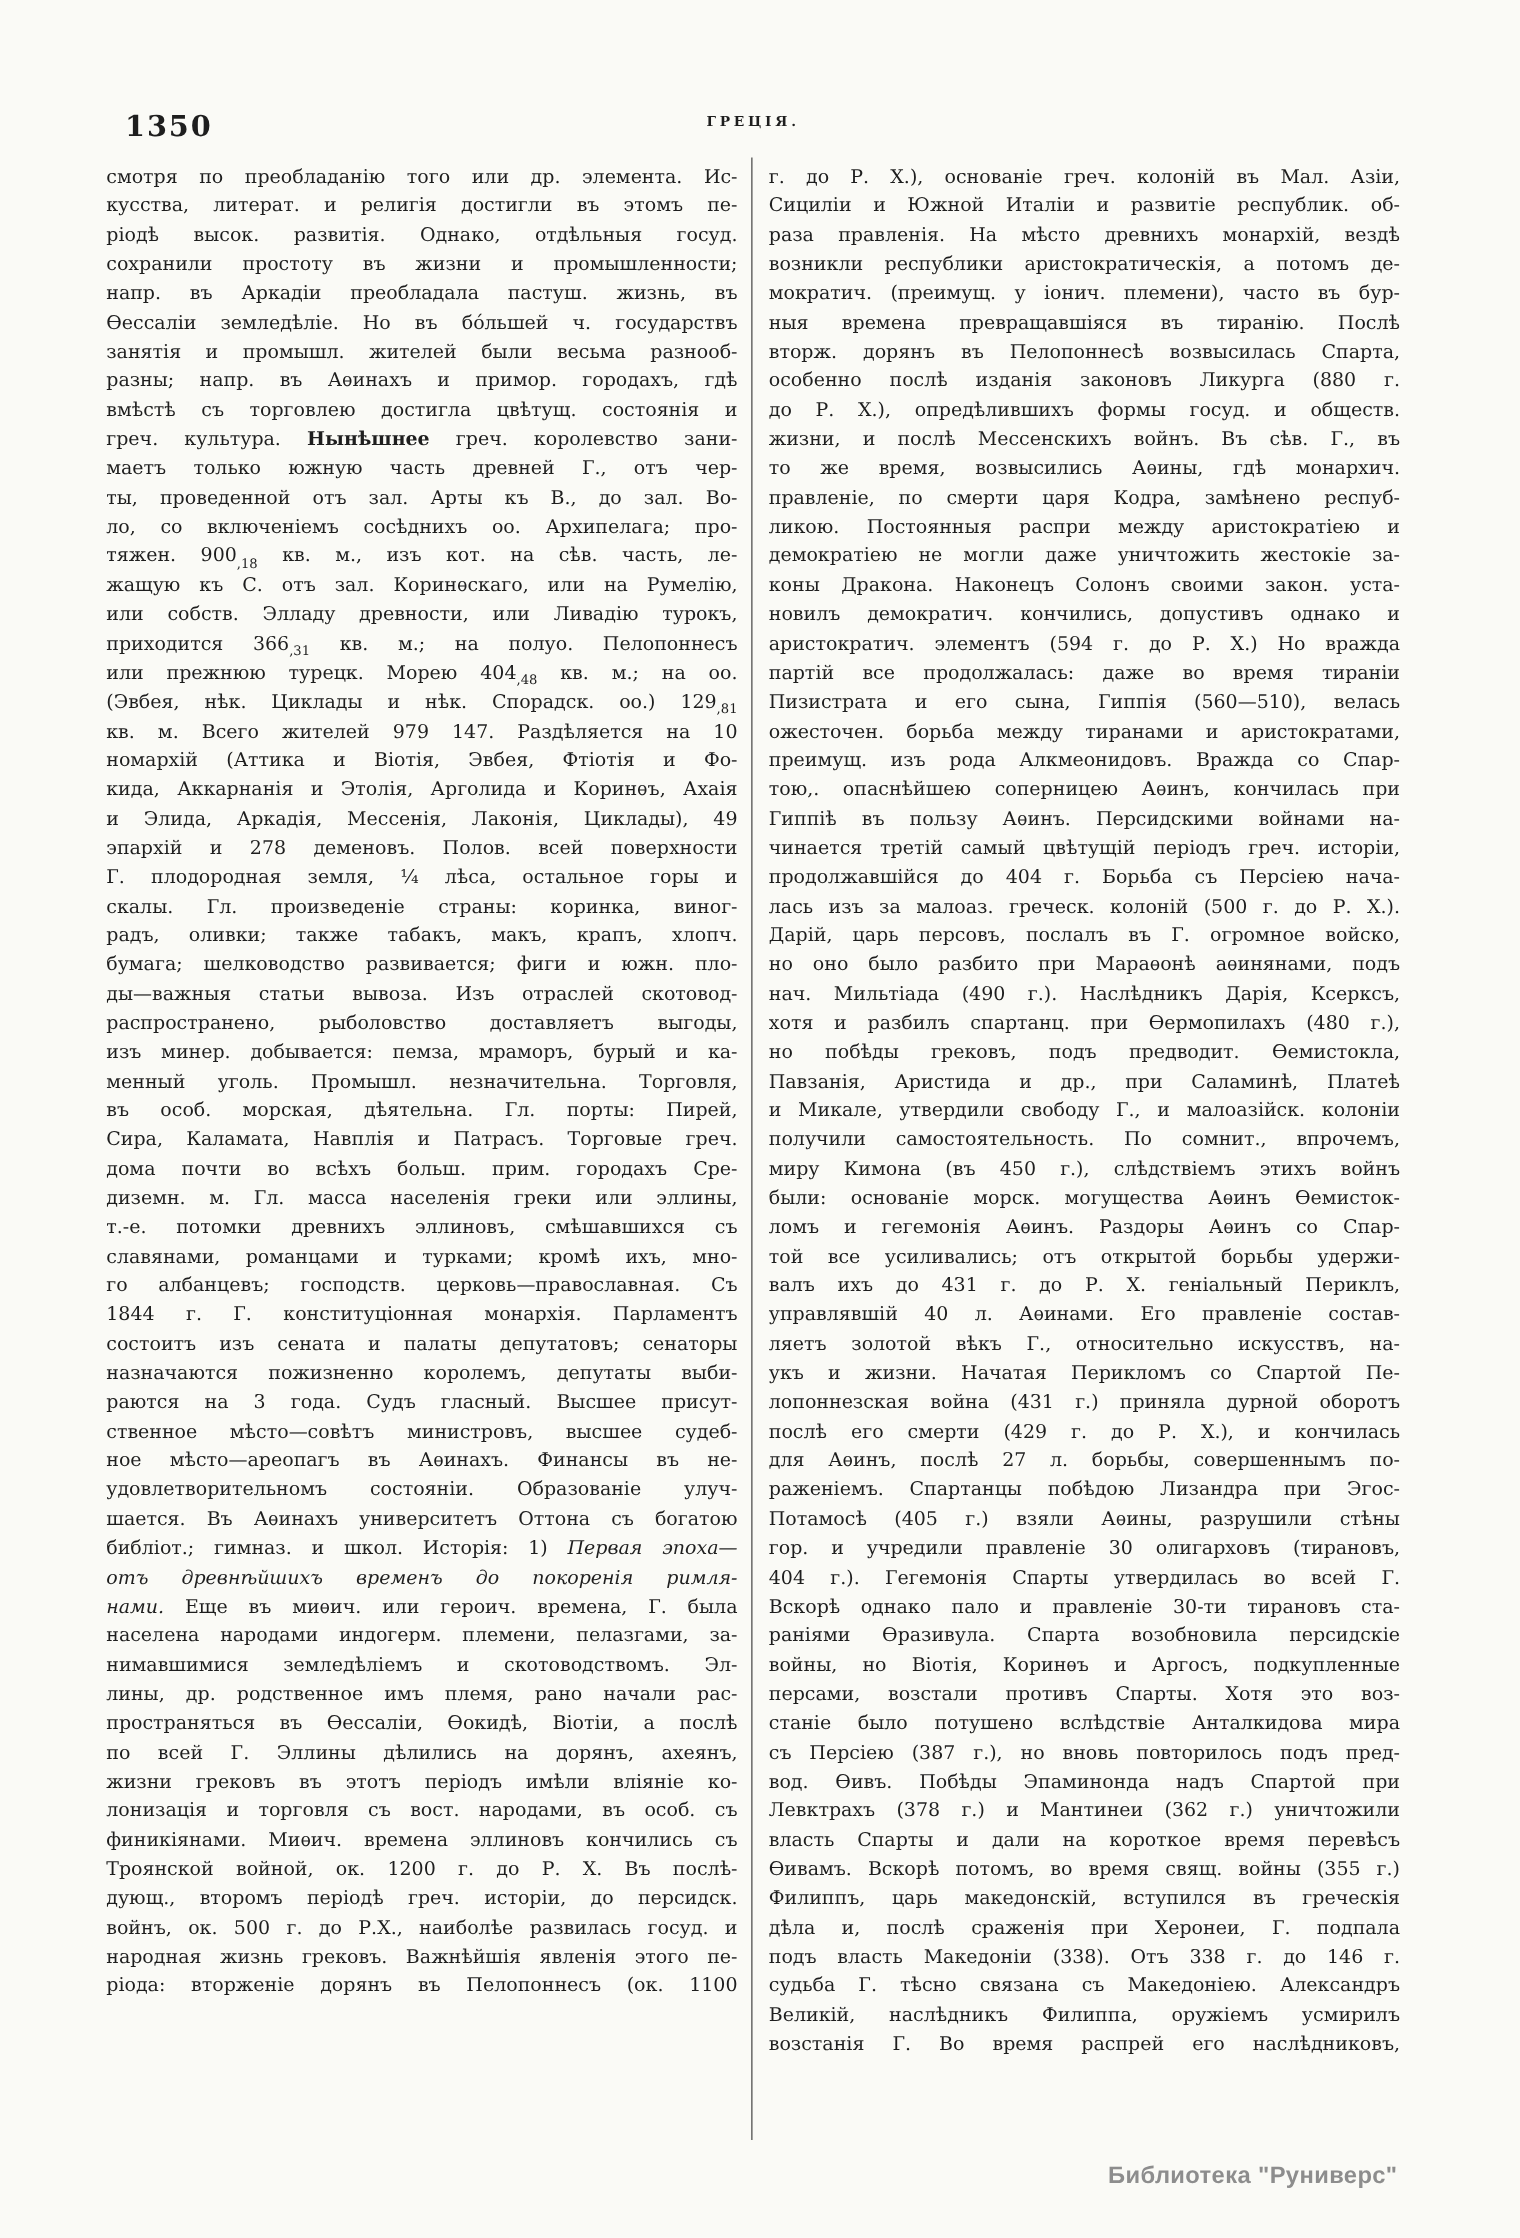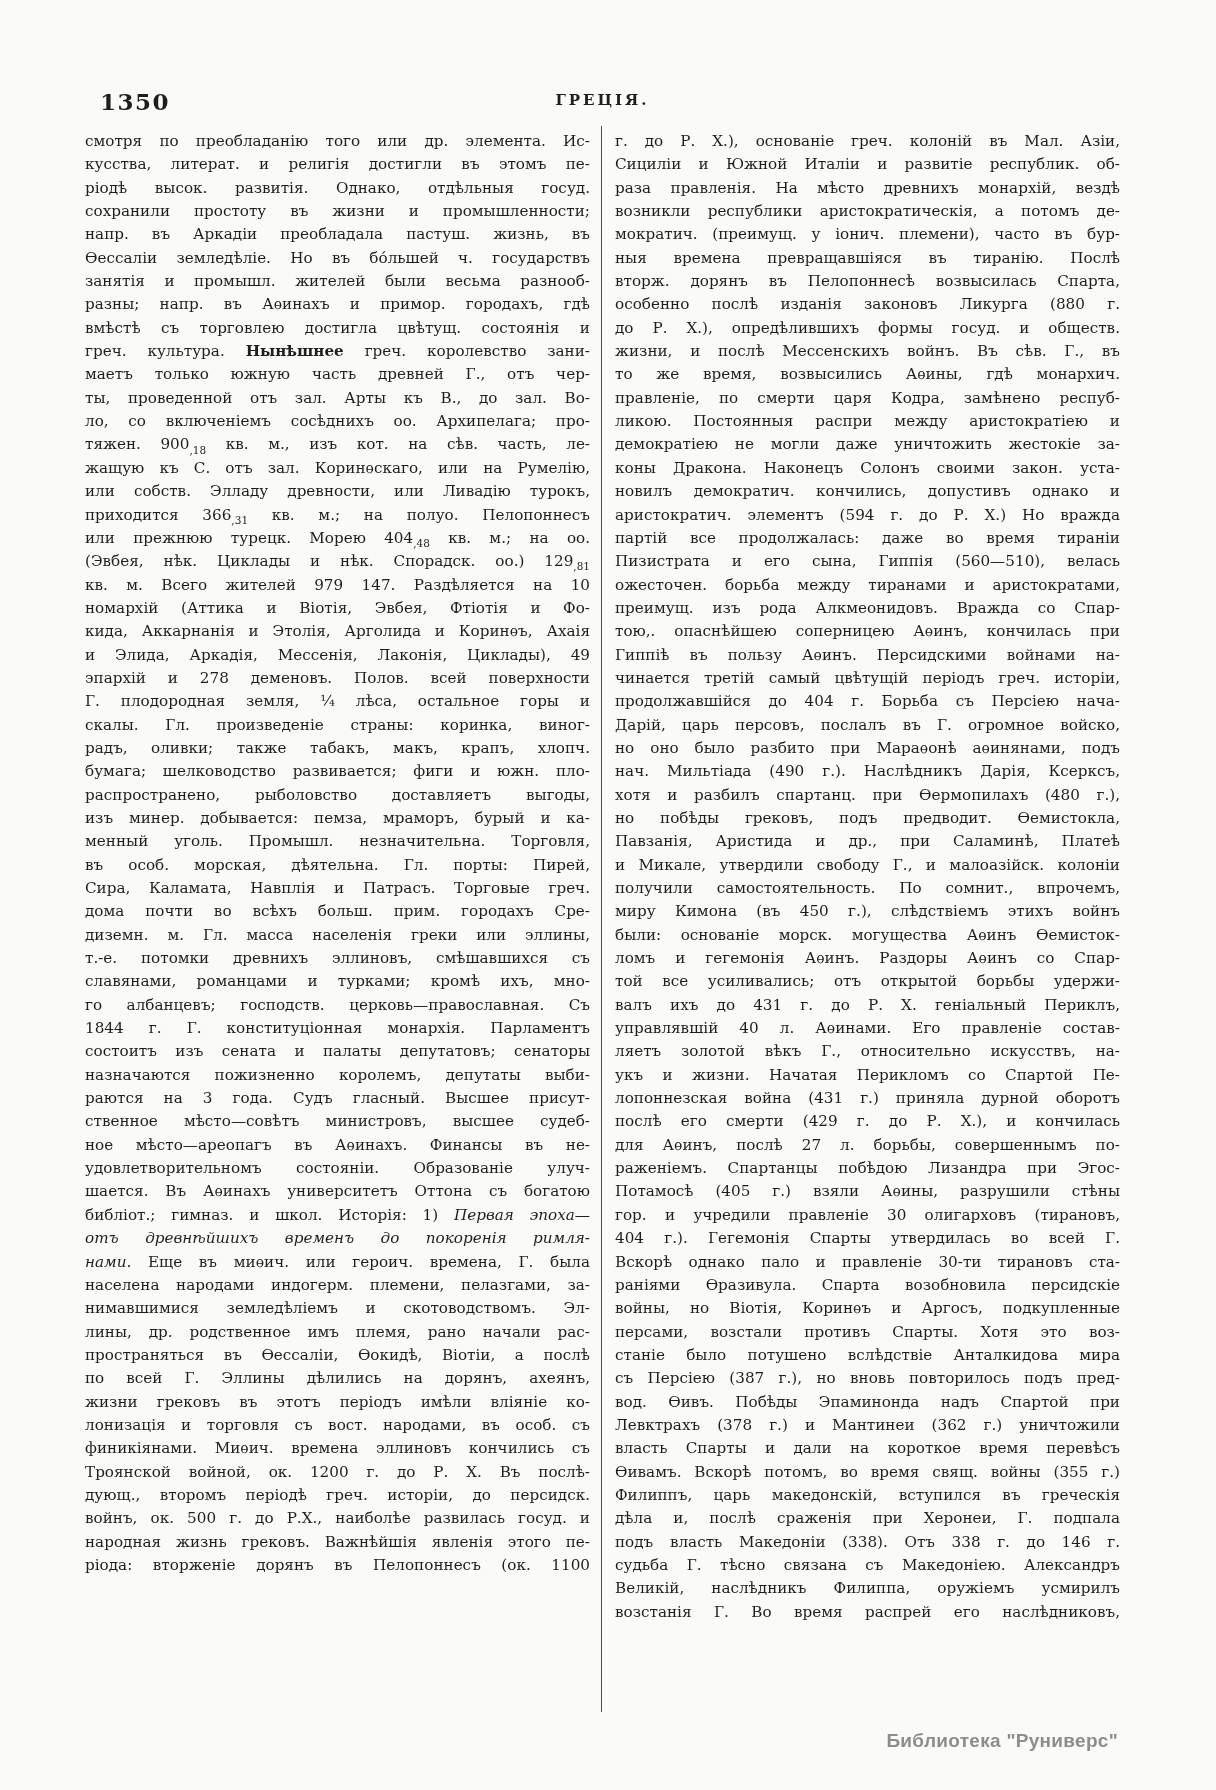--- a/index.html
+++ b/index.html
@@ -7,21 +7,21 @@
     position:relative; width:1216px; height:1790px;
     background:#fafaf6; overflow:hidden;
     font-family:"DejaVu Serif", serif; color:#1e1e1e;
   }
   .pageno {
     position:absolute; left:100px; top:88px;
     font-size:23px; font-weight:bold; letter-spacing:1.5px;
   }
   .title {
     position:absolute; left:85px; top:91px; width:1035px;
-    text-align:center; font-size:15px; font-weight:bold; letter-spacing:3px;
+    text-align:center; font-size:11px; font-weight:bold; letter-spacing:3px;
   }
   .columns { position:absolute; left:85px; top:130px; width:1035px; height:1520px; }
   .col { position:absolute; top:0; width:505px; }
   .col-left  { left:0; }
   .col-right { left:530px; }
   .divider {
     position:absolute; left:516px; top:-4px; width:1px; height:1586px;
     background:#4a4a4a;
   }
   .line {
@@ -67,20 +67,21 @@
         <div class="line"><span>(Эвбея, нѣк. Циклады и нѣк. Спорадск. оо.) 129</span><span class="sub">,81</span></div>
         <div class="line"><span>кв. м. Всего жителей 979 147. Раздѣляется на 10</span></div>
         <div class="line"><span>номархій (Аттика и Віотія, Эвбея, Фтіотія и Фо-</span></div>
         <div class="line"><span>кида, Аккарнанія и Этолія, Арголида и Коринѳъ, Ахаія</span></div>
         <div class="line"><span>и Элида, Аркадія, Мессенія, Лаконія, Циклады), 49</span></div>
         <div class="line"><span>эпархій и 278 деменовъ. Полов. всей поверхности</span></div>
         <div class="line"><span>Г. плодородная земля, ¼ лѣса, остальное горы и</span></div>
         <div class="line"><span>скалы. Гл. произведеніе страны: коринка, виног-</span></div>
         <div class="line"><span>радъ, оливки; также табакъ, макъ, крапъ, хлопч.</span></div>
         <div class="line"><span>бумага; шелководство развивается; фиги и южн. пло-</span></div>
+        <div class="line"><span>ды—важныя статьи вывоза. Изъ отраслей скотовод-</span></div>
         <div class="line"><span>распространено, рыболовство доставляетъ выгоды,</span></div>
         <div class="line"><span>изъ минер. добывается: пемза, мраморъ, бурый и ка-</span></div>
         <div class="line"><span>менный уголь. Промышл. незначительна. Торговля,</span></div>
         <div class="line"><span>въ особ. морская, дѣятельна. Гл. порты: Пирей,</span></div>
         <div class="line"><span>Сира, Каламата, Навплія и Патрасъ. Торговые греч.</span></div>
         <div class="line"><span>дома почти во всѣхъ больш. прим. городахъ Сре-</span></div>
         <div class="line"><span>диземн. м. Гл. масса населенія греки или эллины,</span></div>
         <div class="line"><span>т.-е. потомки древнихъ эллиновъ, смѣшавшихся съ</span></div>
         <div class="line"><span>славянами, романцами и турками; кромѣ ихъ, мно-</span></div>
         <div class="line"><span>го албанцевъ; господств. церковь—православная. Съ</span></div>
@@ -129,20 +130,21 @@
         <div class="line"><span>новилъ демократич. кончились, допустивъ однако и</span></div>
         <div class="line"><span>аристократич. элементъ (594 г. до Р. Х.) Но вражда</span></div>
         <div class="line"><span>партій все продолжалась: даже во время тираніи</span></div>
         <div class="line"><span>Пизистрата и его сына, Гиппія (560—510), велась</span></div>
         <div class="line"><span>ожесточен. борьба между тиранами и аристократами,</span></div>
         <div class="line"><span>преимущ. изъ рода Алкмеонидовъ. Вражда со Спар-</span></div>
         <div class="line"><span>тою,. опаснѣйшею соперницею Аѳинъ, кончилась при</span></div>
         <div class="line"><span>Гиппіѣ въ пользу Аѳинъ. Персидскими войнами на-</span></div>
         <div class="line"><span>чинается третій самый цвѣтущій періодъ греч. исторіи,</span></div>
         <div class="line"><span>продолжавшійся до 404 г. Борьба съ Персіею нача-</span></div>
+        <div class="line"><span>лась изъ за малоаз. греческ. колоній (500 г. до Р. Х.).</span></div>
         <div class="line"><span>Дарій, царь персовъ, послалъ въ Г. огромное войско,</span></div>
         <div class="line"><span>но оно было разбито при Мараѳонѣ аѳинянами, подъ</span></div>
         <div class="line"><span>нач. Мильтіада (490 г.). Наслѣдникъ Дарія, Ксерксъ,</span></div>
         <div class="line"><span>хотя и разбилъ спартанц. при Ѳермопилахъ (480 г.),</span></div>
         <div class="line"><span>но побѣды грековъ, подъ предводит. Ѳемистокла,</span></div>
         <div class="line"><span>Павзанія, Аристида и др., при Саламинѣ, Платеѣ</span></div>
         <div class="line"><span>и Микале, утвердили свободу Г., и малоазійск. колоніи</span></div>
         <div class="line"><span>получили самостоятельность. По сомнит., впрочемъ,</span></div>
         <div class="line"><span>миру Кимона (въ 450 г.), слѣдствіемъ этихъ войнъ</span></div>
         <div class="line"><span>были: основаніе морск. могущества Аѳинъ Ѳемисток-</span></div>

